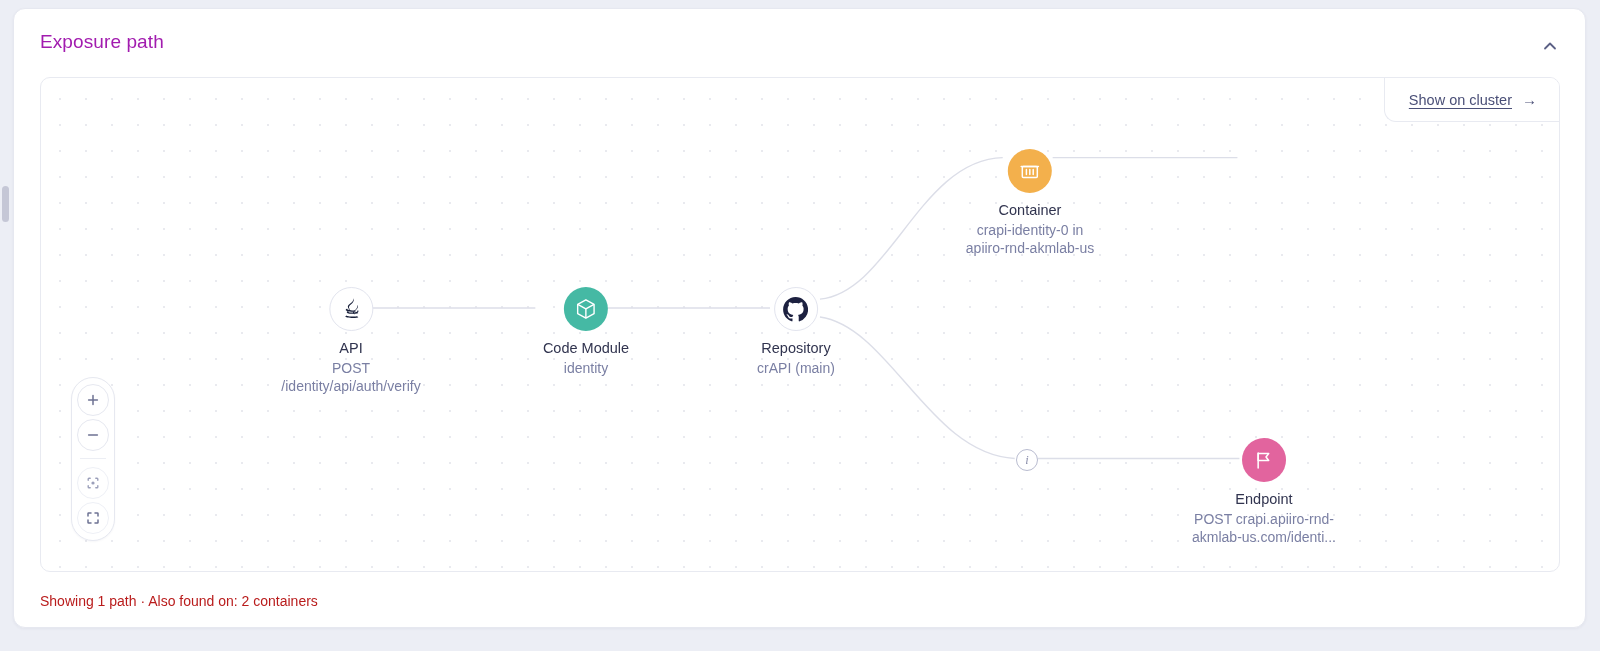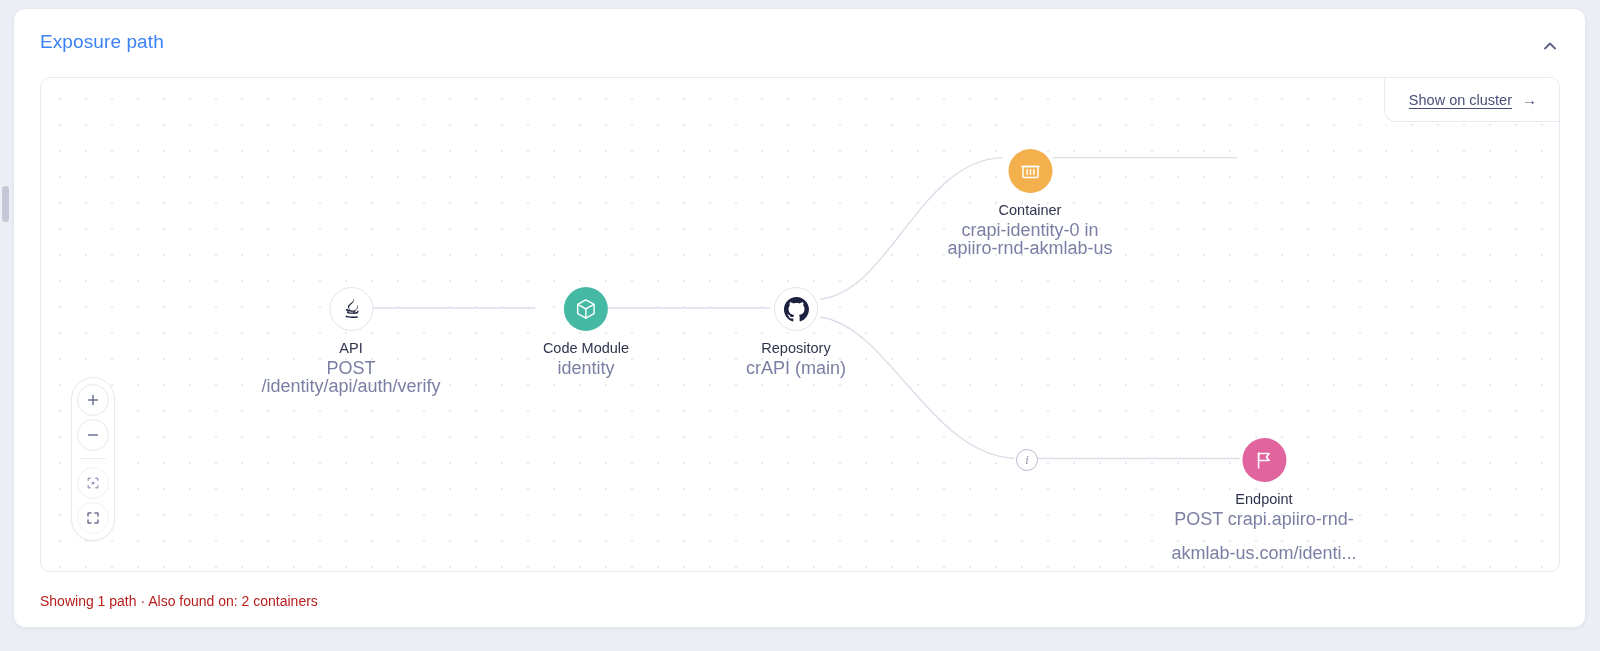--- a/index.html
+++ b/index.html
@@ -25,21 +25,21 @@
     background: #ffffff;
     border: 1px solid #e6e8f0;
     border-radius: 12px;
     box-shadow: 0 1px 3px rgba(30,35,70,0.05);
   }
   .card-header {
     position: absolute; left: 0; top: 0; width: 100%; height: 66px;
   }
   .card-title {
     position: absolute; left: 26px; top: 22px;
-    font-size: 19px; color: #3b82f6; letter-spacing: .1px;
+    font-size: 19px; color: #a21caf; letter-spacing: .1px;
   }
   .collapse-btn {
     position: absolute; right: 22px; top: 24px;
     width: 26px; height: 26px; cursor: pointer;
     display: flex; align-items: center; justify-content: center;
   }
 
   
   .canvas {
     position: absolute; left: 26px; top: 68px;
@@ -82,21 +82,21 @@
   }
   .bubble.plain { background: #ffffff; border: 1px solid #e2e4ee; }
   .bubble.teal { background: #45b9a4; }
   .bubble.orange { background: #f3b04c; }
   .bubble.pink { background: #e2649e; }
   .bubble.muted { background: #f2f3f7; }
   .n-title {
     margin-top: 9px; font-size: 14.5px; color: #31344f; white-space: nowrap;
   }
   .n-sub {
-    margin-top: 3px; font-size: 18px; color: #7a7fa3; line-height: 18px;
+    margin-top: 3px; font-size: 14px; color: #7a7fa3; line-height: 18px;
     white-space: nowrap;
   }
 
   
   .info-badge {
     position: absolute; transform: translate(-50%, -50%);
     width: 22px; height: 22px; border-radius: 50%;
     background: #ffffff; border: 1.4px solid #b9bcd0;
     display: flex; align-items: center; justify-content: center;
     font-size: 12.5px; color: #8a8eab; font-style: italic;
@@ -224,21 +224,21 @@
 
       <div class="node" style="left:1223px; top:360px;">
         <div class="bubble pink">
           <svg width="23" height="23" viewBox="0 0 24 24" fill="none" stroke="#ffffff" stroke-width="1.6" stroke-linecap="round" stroke-linejoin="round">
             <path d="M6.4 4.2v15.6"></path>
             <path d="M6.4 4.8h11l-2.8 3.6 2.8 3.6h-11z"></path>
           </svg>
         </div>
         <div class="n-title">Endpoint</div>
         <div class="n-sub">POST crapi.apiiro-rnd-</div>
-        <div class="n-sub" style="margin-top:16px">akmlab-us.com/identi...</div>
+        <div class="n-sub" style="margin-top:0">akmlab-us.com/identi...</div>
       </div>
 
       <div class="cluster-btn">
         <span class="lbl">Show on cluster</span>
         <span class="arrow">→</span>
       </div>
 
       <div class="zoom-ctl">
         <div class="zbtn">
           <svg width="14" height="14" viewBox="0 0 14 14" stroke="#6d7293" stroke-width="1.5" stroke-linecap="round">

